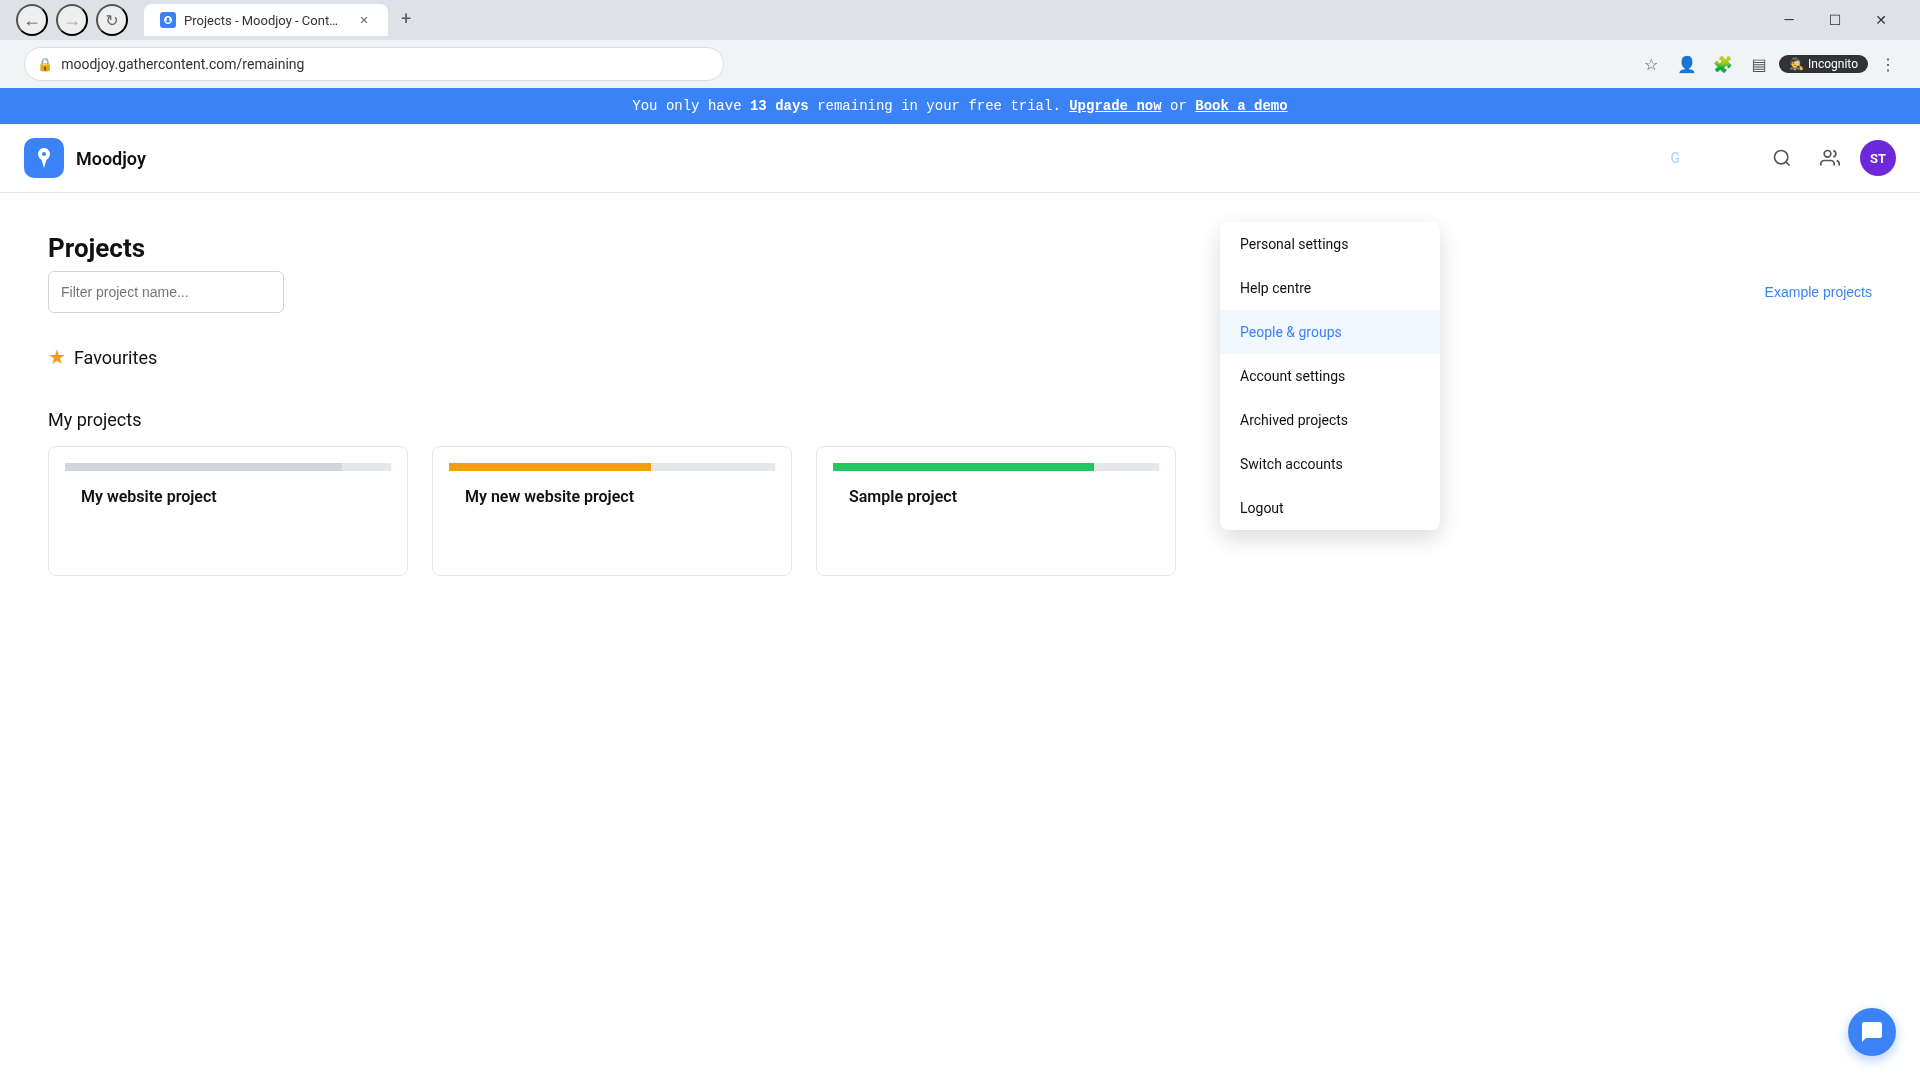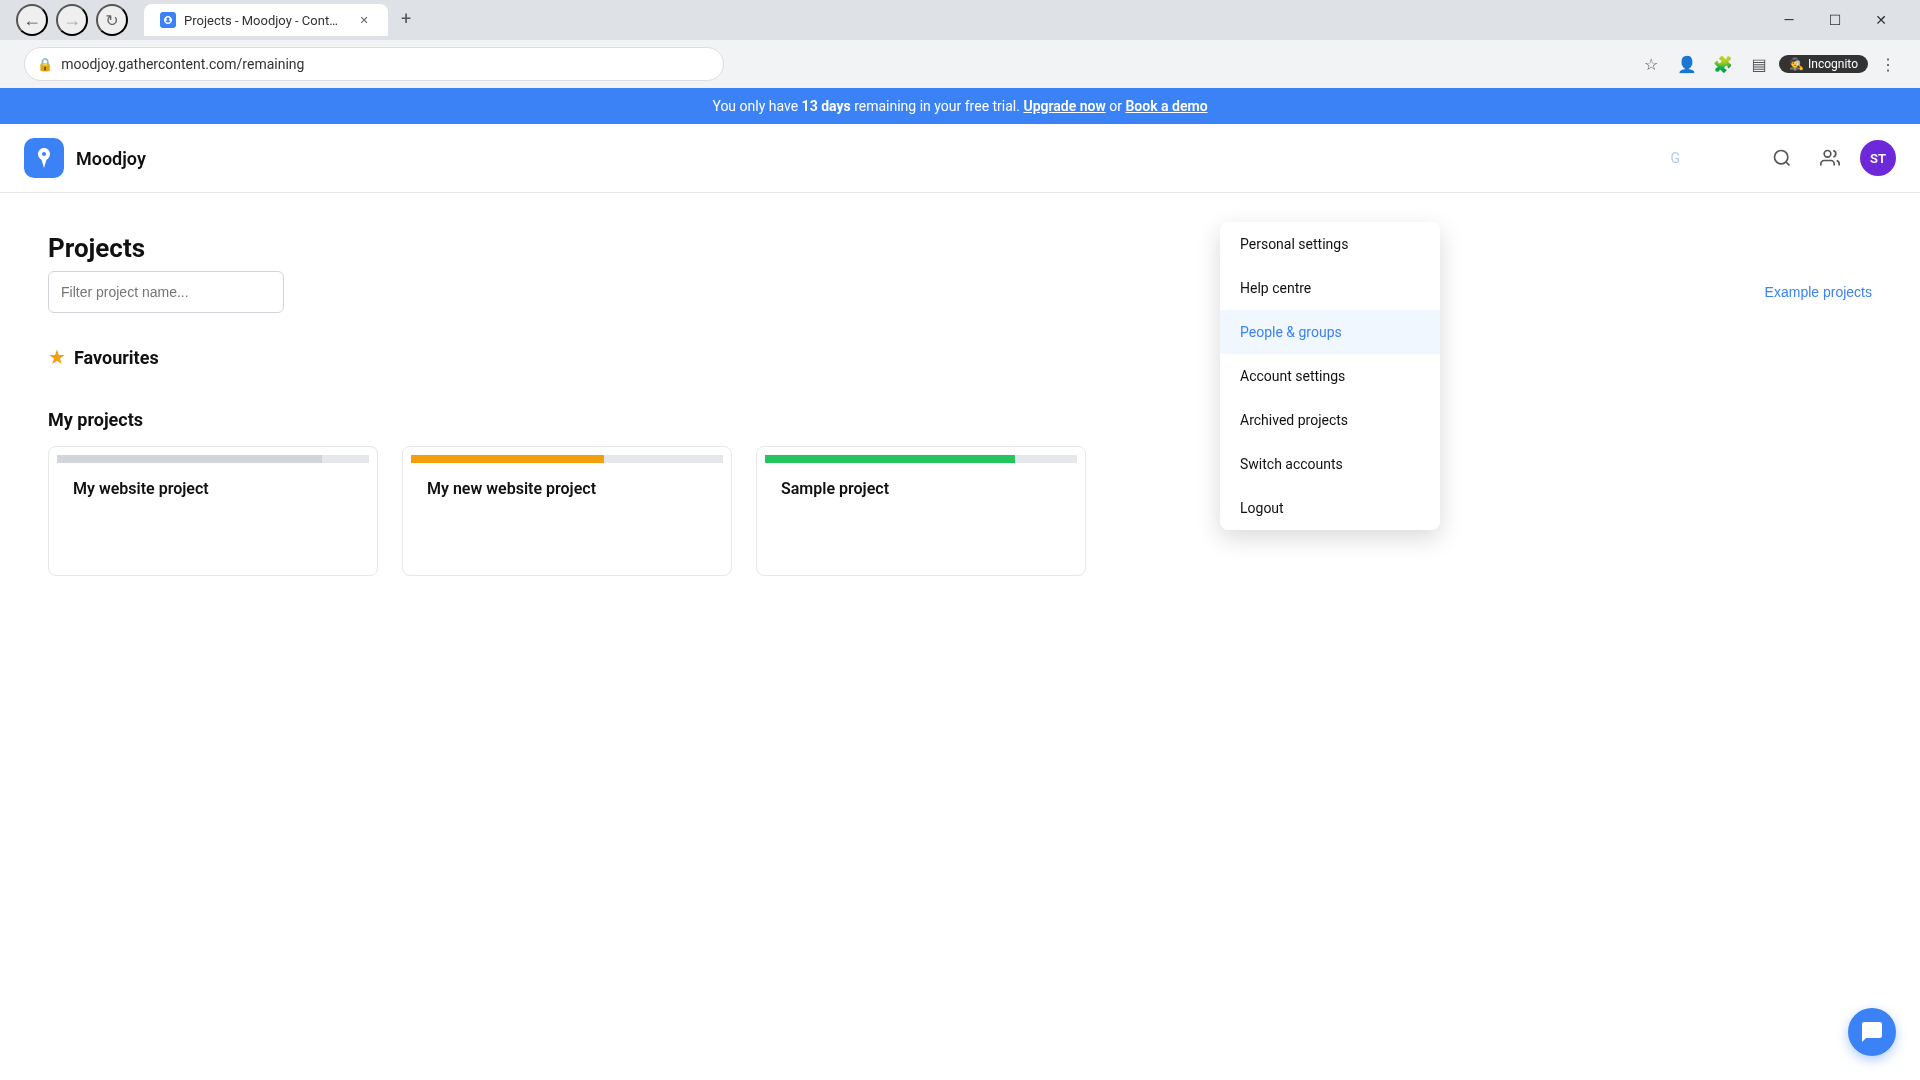--- a/index.html
+++ b/index.html
@@ -6,21 +6,21 @@
     body { font-family: -apple-system, BlinkMacSystemFont, 'Segoe UI', Roboto, sans-serif; background: #fff; width: 1920px; height: 1080px; overflow: hidden; }
     .browser-titlebar { background: #dee1e6; height: 40px; display: flex; align-items: center; padding: 0 16px; gap: 8px; }
     .browser-tab { background: #fff; border-radius: 8px 8px 0 0; padding: 8px 16px; display: flex; align-items: center; gap: 8px; font-size: 13px; color: #333; min-width: 200px; }
     .new-tab-btn { width: 28px; height: 28px; border-radius: 50%; display: flex; align-items: center; justify-content: center; font-size: 18px; color: #555; cursor: pointer; margin-left: 4px; margin-bottom: 4px; }
     .nav-btn { width: 32px; height: 32px; border-radius: 50%; display: flex; align-items: center; justify-content: center; cursor: pointer; color: #666; font-size: 16px; }
     .address-bar { flex: 1; max-width: 700px; background: #fff; border-radius: 20px; height: 34px; display: flex; align-items: center; padding: 0 12px; gap: 8px; font-size: 14px; color: #333; border: 1px solid #ddd; margin: 0 8px; }
     .toolbar-action-btn { width: 32px; height: 32px; border-radius: 50%; display: flex; align-items: center; justify-content: center; cursor: pointer; color: #555; font-size: 16px; }
     .incognito-badge { background: #333; color: #fff; border-radius: 12px; padding: 2px 10px; font-size: 12px; display: flex; align-items: center; gap: 4px; }
 
     
-    .trial-banner { background: #3b82f6; color: #fff; text-align: center; padding: 10px; font-size: 14px; }
+    .trial-banner { background: #3b82f6; color: #fff; text-align: center; padding: 10px; font-size: 14px; font-family: Liberation Mono, monospace; }
     .trial-banner strong { font-weight: 700; }
     .trial-banner a { color: #fff; font-weight: 600; }
 
     
     .app-header { height: 69px; border-bottom: 1px solid #e5e7eb; display: flex; align-items: center; padding: 0 24px; position: relative; }
     .app-logo { width: 40px; height: 40px; background: #3b82f6; border-radius: 10px; display: flex; align-items: center; justify-content: center; margin-right: 12px; }
     .app-logo svg { width: 24px; height: 24px; }
     .app-name { font-size: 18px; font-weight: 600; color: #111; }
     .header-actions { margin-left: auto; display: flex; align-items: center; gap: 12px; }
     .header-icon-btn { width: 36px; height: 36px; border-radius: 50%; display: flex; align-items: center; justify-content: center; cursor: pointer; color: #555; font-size: 18px; }
@@ -30,26 +30,26 @@
     .main-content { padding: 40px 48px; }
     .page-title { font-size: 26px; font-weight: 700; color: #111; margin-bottom: 8px; }
     .filter-bar { display: flex; align-items: center; gap: 12px; margin-bottom: 32px; }
     .filter-input { width: 236px; height: 42px; border: 1px solid #d1d5db; border-radius: 6px; padding: 0 12px; font-size: 14px; color: #9ca3af; outline: none; }
     .example-projects-btn { margin-left: auto; background: none; border: none; color: #3b82f6; font-size: 14px; font-weight: 500; cursor: pointer; }
 
     
     .section { margin-bottom: 40px; }
     .section-header { display: flex; align-items: center; gap: 8px; margin-bottom: 16px; }
     .star-icon { color: #f59e0b; font-size: 20px; }
-    .section-title { font-size: 18px; font-weight: 700; color: #111; }
+    .section-title { font-size: 18px; font-weight: 400; color: #111; }
     .empty-message { font-size: 14px; color: #6b7280; }
 
     
     .projects-grid { display: flex; gap: 24px; }
-    .project-card { width: 330px; min-height: 130px; border: 1px solid #e5e7eb; border-radius: 8px; padding: 8px; overflow: hidden; cursor: pointer; }
+    .project-card { width: 360px; min-height: 130px; border: 1px solid #e5e7eb; border-radius: 8px; padding: 16px; overflow: hidden; cursor: pointer; }
     .card-body { padding: 16px; }
     .card-title { font-size: 16px; font-weight: 600; color: #111; }
     .dropdown-menu { position: fixed; top: 222px; right: 480px; background: #fff; border-radius: 8px; box-shadow: 0 8px 24px rgba(0,0,0,0.15); width: 220px; z-index: 200; overflow: hidden; }
     .dropdown-item { padding: 14px 20px; font-size: 14px; color: #111; cursor: pointer; display: flex; align-items: center; }
     .dropdown-item.active { background: #f0f7ff; color: #3b82f6; }
 
     
     .chat-btn { position: fixed; bottom: 24px; right: 24px; width: 48px; height: 48px; border-radius: 50%; background: #3b82f6; color: #fff; display: flex; align-items: center; justify-content: center; font-size: 22px; cursor: pointer; box-shadow: 0 4px 12px rgba(59,130,246,0.4); z-index: 300; }
 
     

